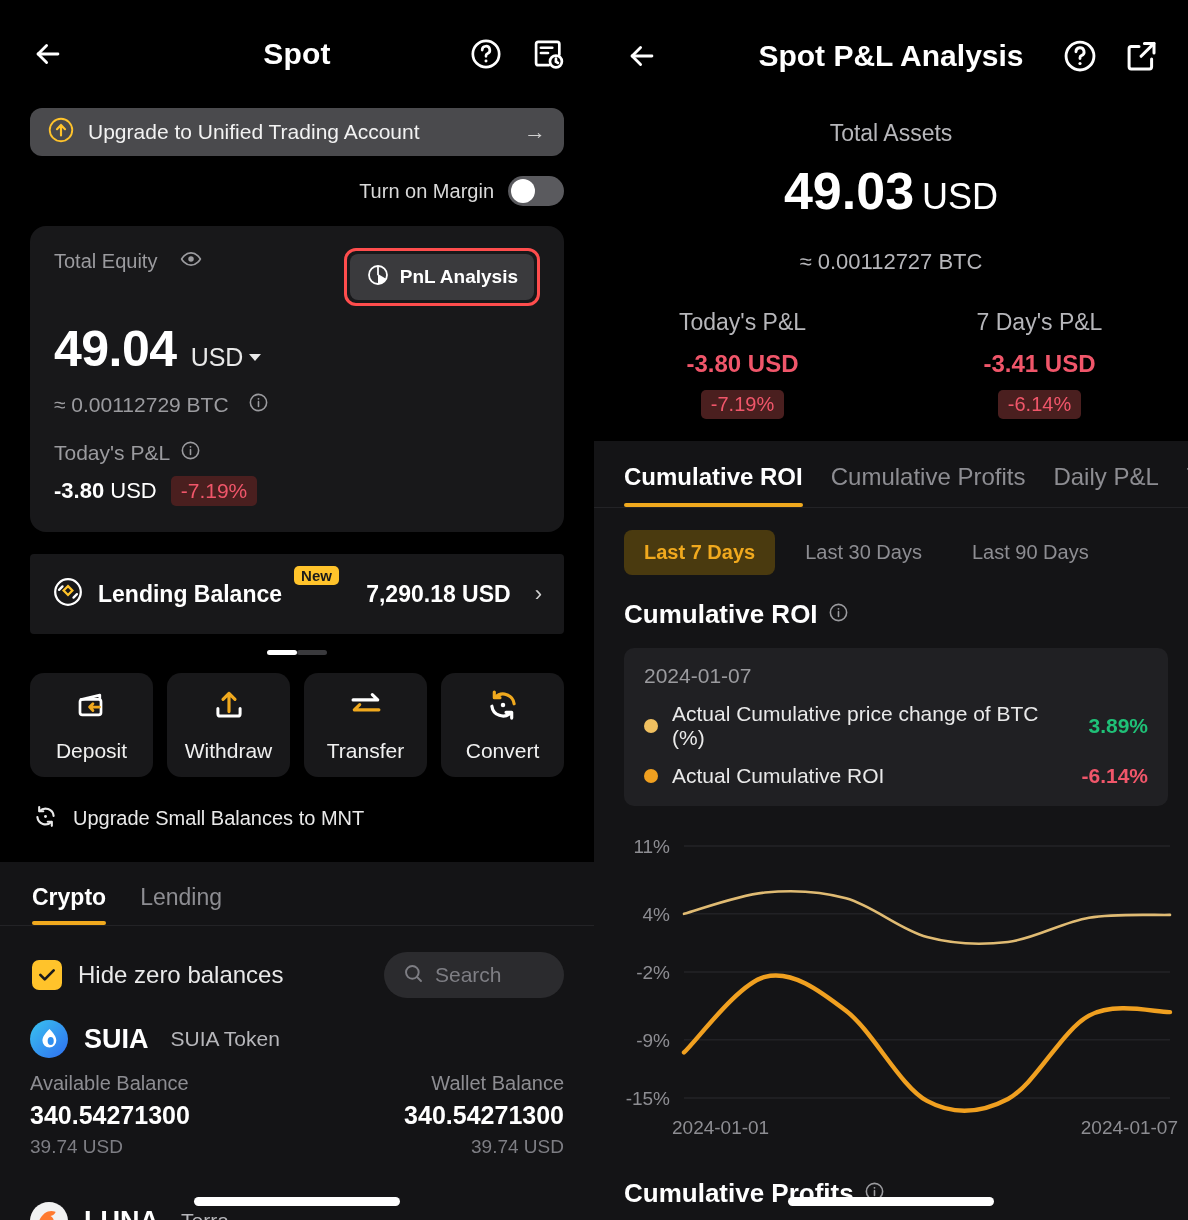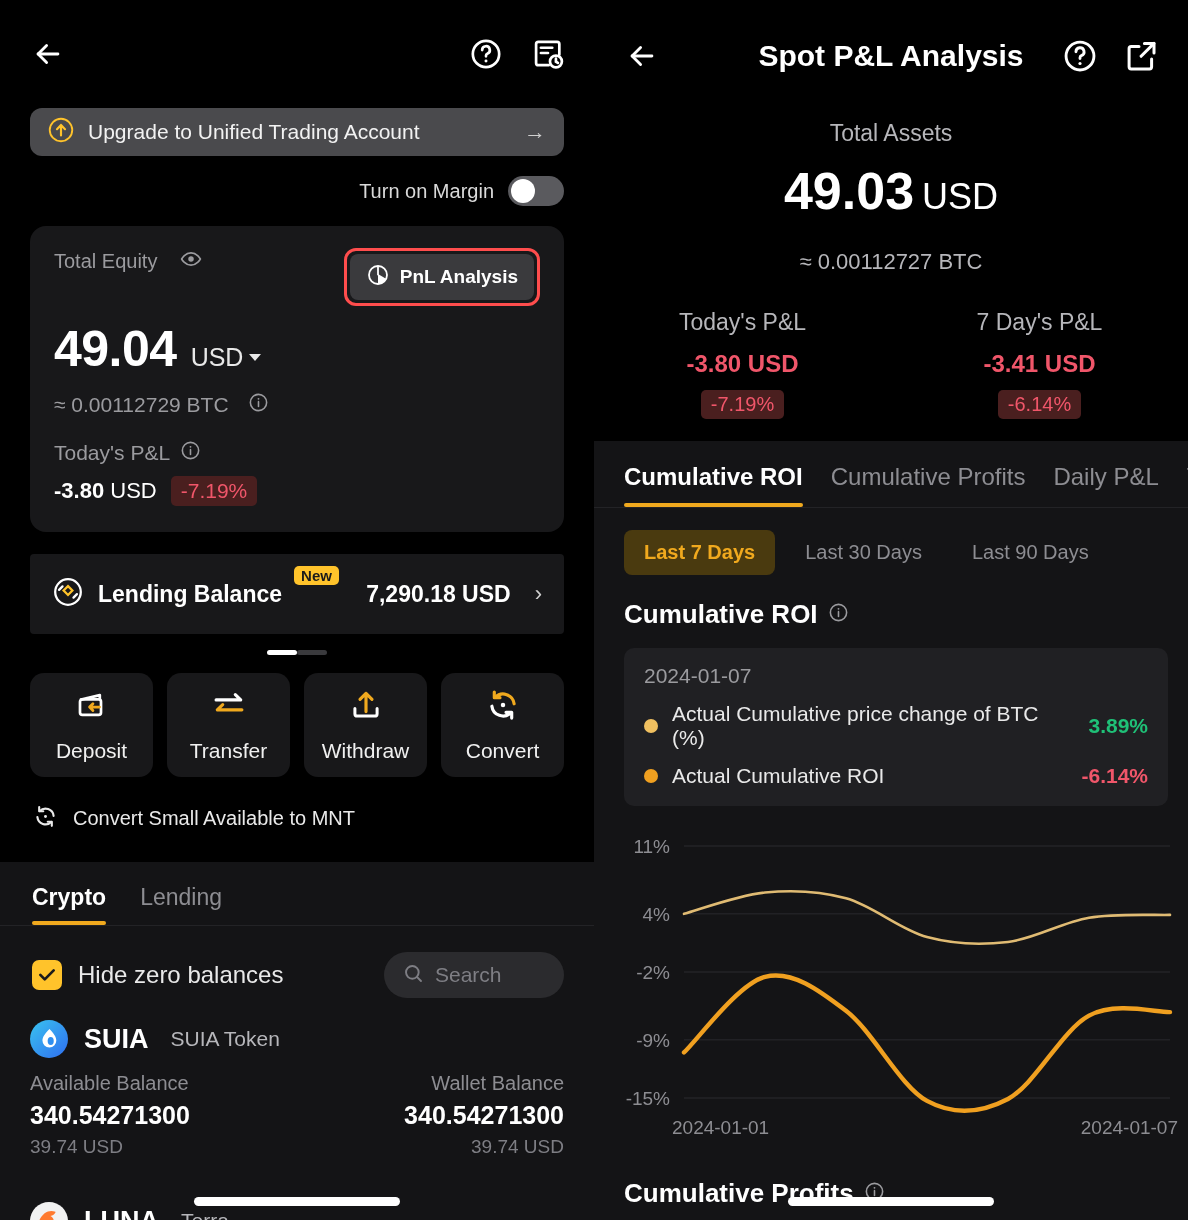--- a/index.html
+++ b/index.html
@@ -220,20 +220,21 @@
 
   <div class="panel-left">
 
     <div class="hdr">
       <div class="hdr-back">
         <svg width="34" height="34" viewBox="0 0 24 24" fill="none" stroke="#fff" stroke-width="2" stroke-linecap="round" stroke-linejoin="round">
             <path d="M19 12H5"></path>
             <path d="M11 18l-6-6 6-6"></path>
           </svg>
       </div>
+      <div class="hdr-title">Spot</div>
       <div class="hdr-right">
         <div class="icobtn">
           <svg width="34" height="34" viewBox="0 0 24 24" fill="none" stroke="#fff" stroke-width="1.9">
               <circle cx="12" cy="12" r="9.3"></circle>
               <path d="M9.3 9.2a2.7 2.7 0 1 1 3.6 2.55c-.6.25-.9.75-.9 1.4v.5" stroke-linecap="round"></path>
               <circle cx="12" cy="17" r="1.05" fill="#fff" stroke="none"></circle>
             </svg>
         </div>
         <div class="icobtn">
           <svg width="34" height="34" viewBox="0 0 24 24" fill="none" stroke="#fff" stroke-width="1.9" stroke-linecap="round">
@@ -348,35 +349,35 @@
           <svg width="36" height="36" viewBox="0 0 24 24" fill="none">
               <path d="M4 8.6l13.2-3.2v3" stroke="#fff" stroke-width="1.8" stroke-linejoin="round"></path>
               <rect x="4" y="8.2" width="14" height="10.4" rx="1.6" stroke="#fff" stroke-width="1.8"></rect>
               <path d="M17 13.4H10.5M12.6 11.2l-2.2 2.2 2.2 2.2" stroke="#f0a91e" stroke-width="1.9" stroke-linecap="round" stroke-linejoin="round"></path>
             </svg>
         </span>
         <span class="action-label">Deposit</span>
       </div>
       <div class="action">
         <span>
+          <svg width="36" height="36" viewBox="0 0 24 24" fill="none">
+              <path d="M12 16.4V4.6M12 4.2l-4 4.1M12 4.2l4 4.1" stroke="#f0a91e" stroke-width="2.1" stroke-linecap="round" stroke-linejoin="round"></path>
+              <path d="M4.6 14.4v3.4a1.6 1.6 0 0 0 1.6 1.6h11.6a1.6 1.6 0 0 0 1.6-1.6v-3.4" stroke="#fff" stroke-width="2" stroke-linecap="round"></path>
+            </svg>
+        </span>
+        <span class="action-label">Withdraw</span>
+      </div>
+      <div class="action">
+        <span>
           <svg width="36" height="36" viewBox="0 0 24 24" fill="none" stroke-linecap="round" stroke-linejoin="round">
               <path d="M3.4 8.6h16.4M16.2 5.1l3.6 3.5" stroke="#fff" stroke-width="2.1"></path>
               <path d="M20.6 15.2H4.2M7.8 11.7l-3.6 3.5" stroke="#f0a91e" stroke-width="2.1"></path>
             </svg>
         </span>
         <span class="action-label">Transfer</span>
-      </div>
-      <div class="action">
-        <span>
-          <svg width="36" height="36" viewBox="0 0 24 24" fill="none">
-              <path d="M12 16.4V4.6M12 4.2l-4 4.1M12 4.2l4 4.1" stroke="#f0a91e" stroke-width="2.1" stroke-linecap="round" stroke-linejoin="round"></path>
-              <path d="M4.6 14.4v3.4a1.6 1.6 0 0 0 1.6 1.6h11.6a1.6 1.6 0 0 0 1.6-1.6v-3.4" stroke="#fff" stroke-width="2" stroke-linecap="round"></path>
-            </svg>
-        </span>
-        <span class="action-label">Withdraw</span>
       </div>
       <div class="action">
         <span>
           <svg width="36" height="36" viewBox="0 0 24 24" fill="none" stroke-linecap="round" stroke-linejoin="round">
               <path d="M19.4 11.2a7.4 7.4 0 0 0-12.6-4.3" stroke="#f0a91e" stroke-width="2.1"></path>
               <path d="M6.2 3.3v3.8h3.8" stroke="#f0a91e" stroke-width="2.1"></path>
               <path d="M4.6 12.8a7.4 7.4 0 0 0 12.6 4.3" stroke="#fff" stroke-width="2.1"></path>
               <path d="M17.8 20.7v-3.8H14" stroke="#fff" stroke-width="2.1"></path>
               <circle cx="12" cy="12" r="1.5" fill="#fff" stroke="none"></circle>
             </svg>
@@ -388,21 +389,21 @@
     <div class="convert-small">
       <span>
         <svg width="27" height="27" viewBox="0 0 24 24" fill="none" stroke="#e9e9e9" stroke-width="1.9" stroke-linecap="round" stroke-linejoin="round">
             <path d="M19.2 11.4a7.2 7.2 0 0 0-12.3-4.2"></path>
             <path d="M6.4 3.7v3.6h3.6"></path>
             <path d="M4.8 12.6a7.2 7.2 0 0 0 12.3 4.2"></path>
             <path d="M17.6 20.3v-3.6H14"></path>
             <circle cx="12" cy="12" r="1.3" fill="#e9e9e9" stroke="none"></circle>
           </svg>
       </span>
-      <span class="convert-small-label">Convert Small Available to MNT</span>
+      <span class="convert-small-label">Upgrade Small Balances to MNT</span>
     </div>
 
     <div class="tabs-strip">
       <div class="tabs">
         <div class="tab active">Crypto</div>
         <div class="tab">Lending</div>
       </div>
       <div class="tab-divider"></div>
 
       <div class="filter-row">

